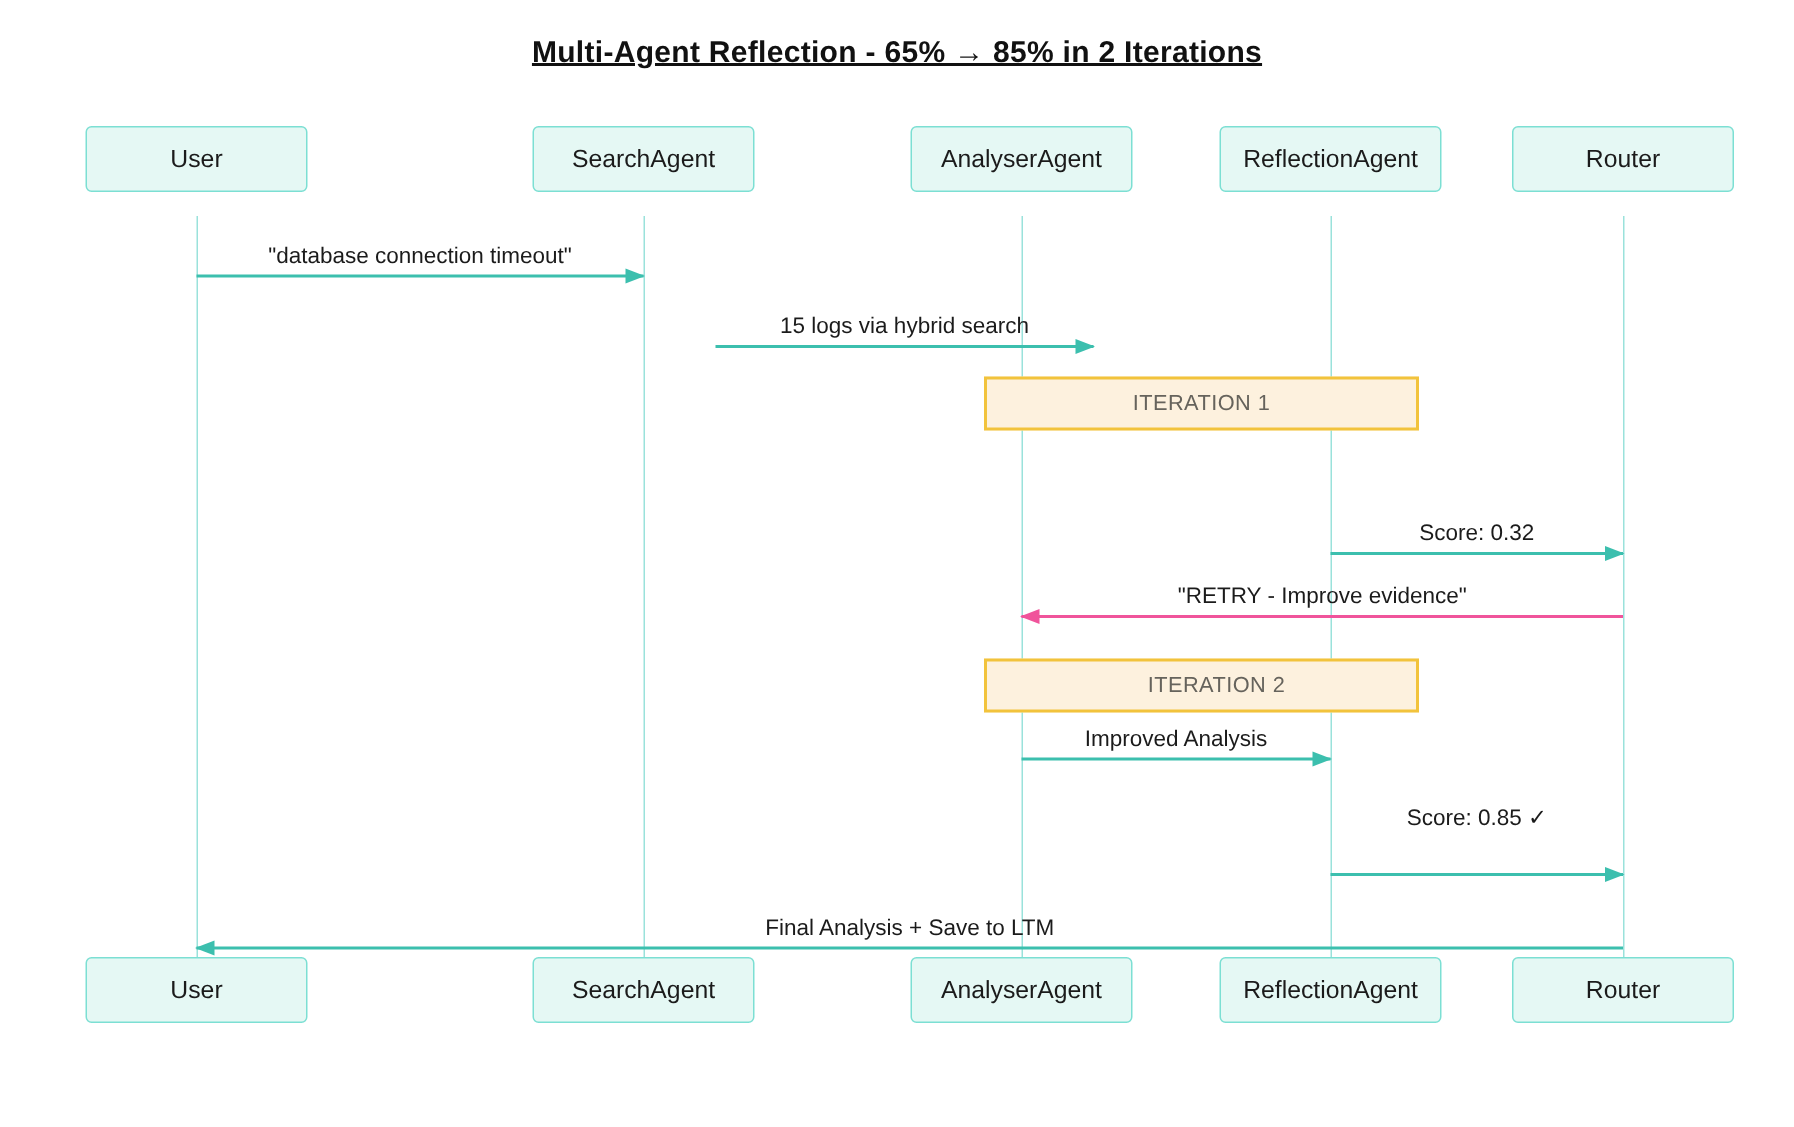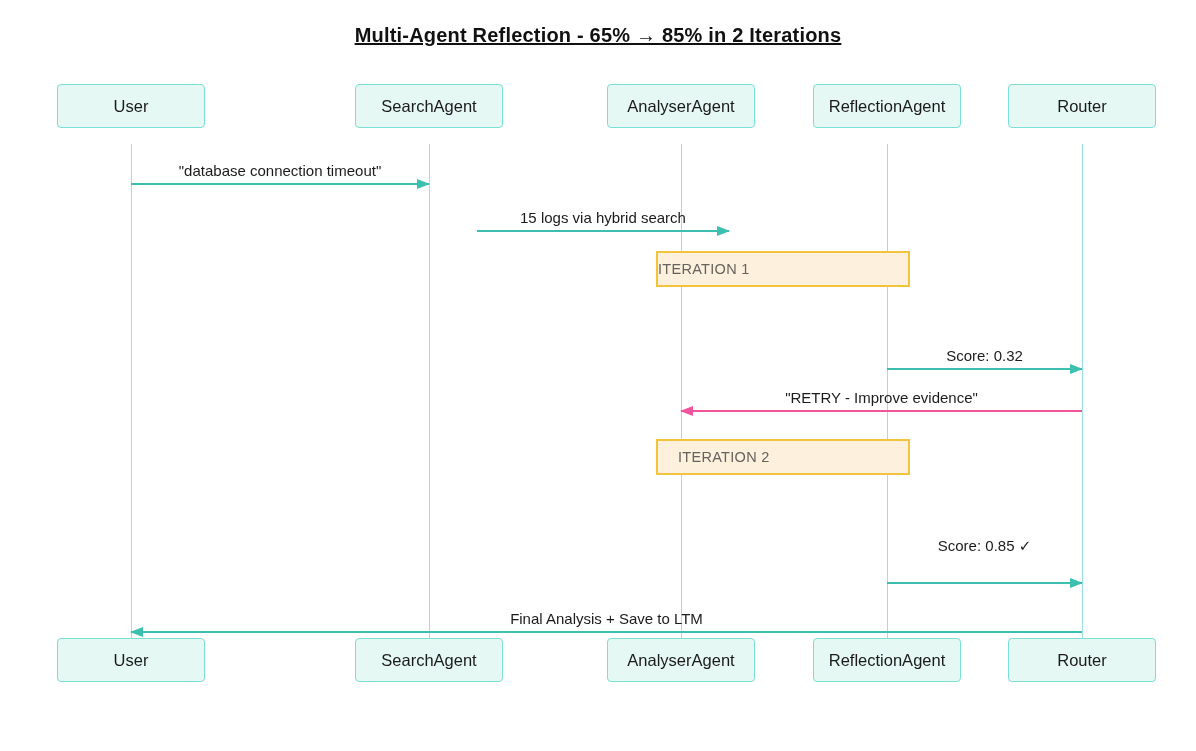--- a/index.html
+++ b/index.html
@@ -77,27 +77,28 @@
     border-bottom: 5px solid transparent;
   }
   .msg.ltr .arrow-head { right: -1px; }
   .msg.rtl .arrow-head { left: -1px; }
   .msg.ltr.teal .arrow-head { border-left: 13px solid var(--teal); }
   .msg.rtl.teal .arrow-head { border-right: 13px solid var(--teal); }
   .msg.rtl.pink .arrow-head { border-right: 13px solid var(--pink); }
   .note {
     position: absolute;
     left: 656px;
-    width: 254px;
+    width: 290px;
     height: 36px;
     box-sizing: border-box;
     background: var(--note-fill);
     border: 2px solid var(--note-border);
     display: flex;
     align-items: center;
+    justify-content: center;
     font-size: 14.5px;
     color: #66635c;
     letter-spacing: 0.3px;
   }
 </style>
 </head>
 <body>
 
 <div class="canvas">
 
@@ -155,20 +156,26 @@
     <div class="msg-label">"RETRY - Improve evidence"</div>
     <div class="msg-line">
         <span class="arrow-head"></span>
       </div>
   </div>
 
   <div class="note" style="top:439px;padding-left:20px;">
       <span>ITERATION 2</span>
     </div>
 
+  <div class="msg ltr teal" style="left:681px; top:485px; width:206px;">
+    <div class="msg-label">Improved Analysis</div>
+    <div class="msg-line">
+        <span class="arrow-head"></span>
+      </div>
+  </div>
 
   <div class="msg ltr teal" style="left:887px; top:538px; width:195px;gap:24px;">
     <div class="msg-label">Score: 0.85 ✓</div>
     <div class="msg-line">
         <span class="arrow-head"></span>
       </div>
   </div>
 
   <div class="msg rtl teal" style="left:131px; top:583px; width:951px;margin-top:28px;">
     <div class="msg-label">Final Analysis + Save to LTM</div>

